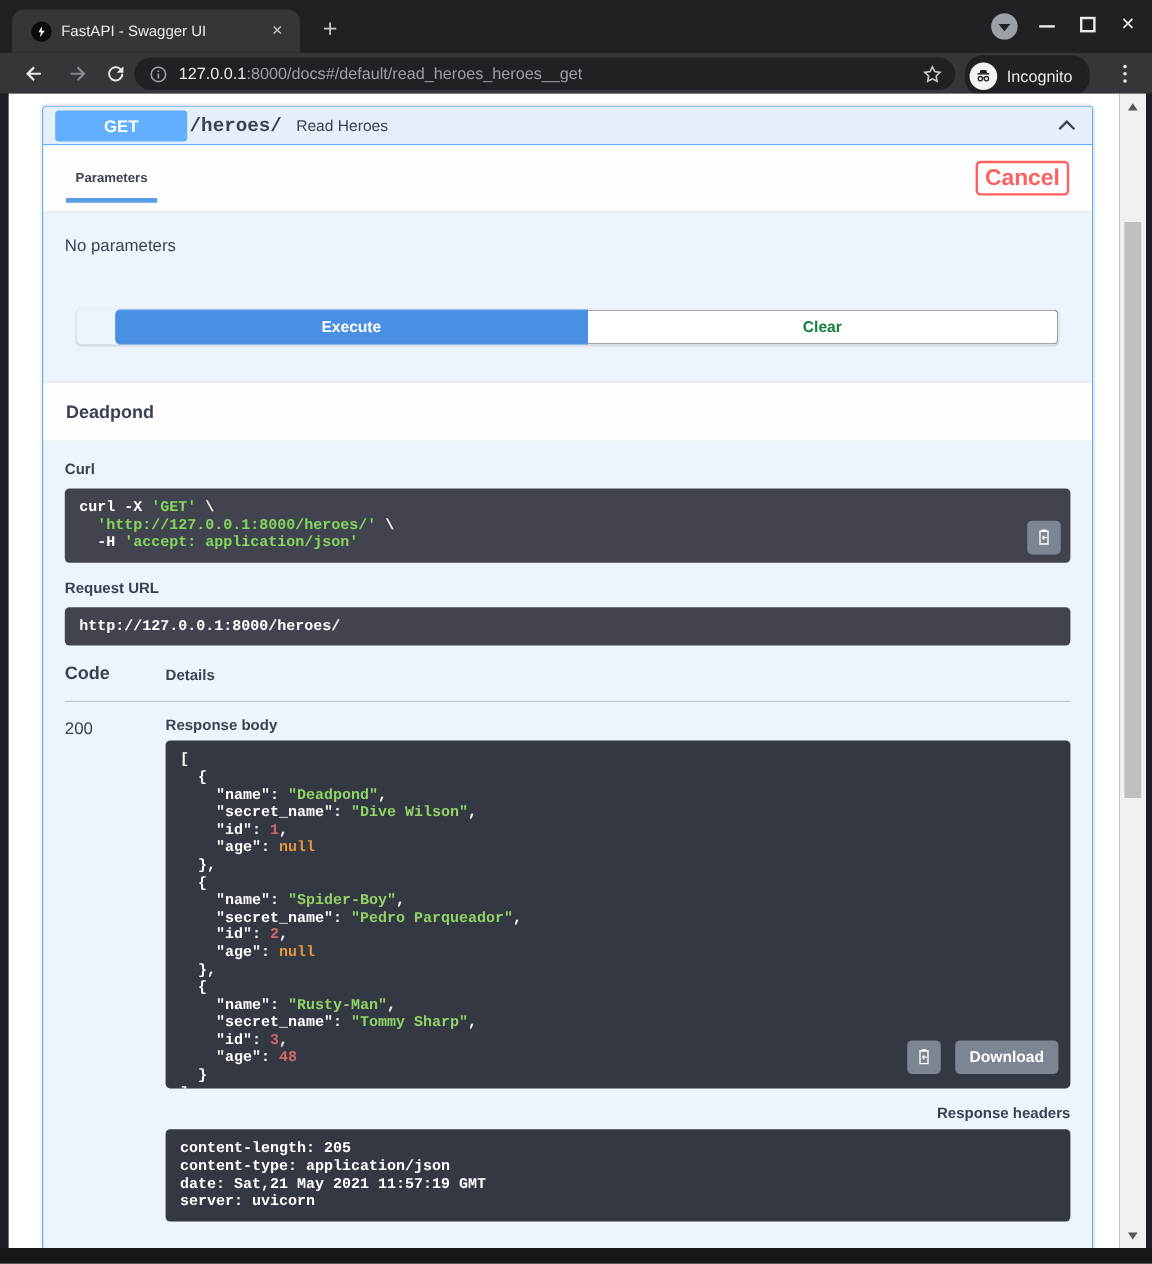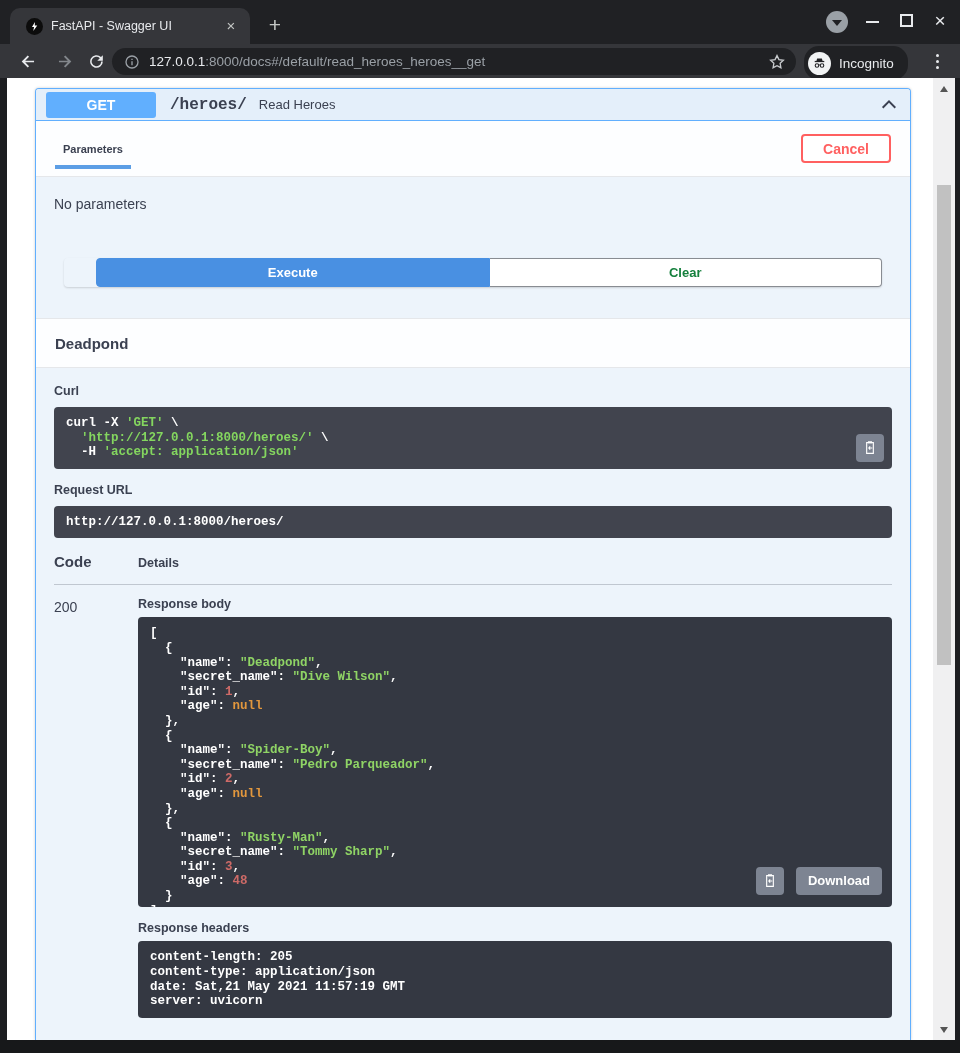--- a/index.html
+++ b/index.html
@@ -85,34 +85,34 @@
   .op-head {
     height:32px; display:flex; align-items:center; padding:0 10px;
     border-bottom:1px solid #61affe; background:#e4effa;
   }
   .m-badge {
     width:110px; height:26px; background:#61affe; border-radius:3px;
     color:#fff; font-weight:bold; font-size:14px;
     display:flex; align-items:center; justify-content:center; flex:none;
   }
   .op-path { font-family:"Liberation Mono", monospace; font-weight:bold; font-size:16px;
-    color:#3b4151; margin-left:14px; }
+    color:#3b4151; margin-left:2px; }
   .op-summary { font-size:13px; color:#3b4151; margin-left:12px; flex:1; }
   .op-chevron { width:22px; height:22px; display:flex; align-items:center; justify-content:center; }
 
   .params-head {
     height:56px; background:rgba(255,255,255,.85);
     border-bottom:1px solid rgba(59,65,81,.12);
     display:flex; align-items:center; justify-content:space-between; padding:0 19px;
   }
   .tab-item { position:relative; font-size:11px; font-weight:bold; color:#3b4151; padding:0 8px; }
   .tab-item:after { content:""; position:absolute; left:0; right:0; bottom:-14px; height:4px; background:#5c9ee5; }
   .cancel-btn {
-    width:90px; height:29px; background:#fff; border:2px solid #ff6060; border-radius:4px;
-    color:#ff6060; font-weight:bold; font-size:14px;
+    width:78px; height:29px; background:#fff; border:2px solid #ff6060; border-radius:4px;
+    color:#ff6060; font-weight:bold; font-size:19px;
     display:flex; align-items:center; justify-content:center;
   }
   .no-params { padding:19px 18px 0; font-size:14px; color:#3b4151; }
   .exec-row { display:flex; margin:46px 28px 31px; height:29px;
     border-radius:4px; box-shadow:0 1px 2px rgba(0,0,0,.15);padding-left:32px; }
   .btn-execute {
     flex:1; background:#4990e2; border:1px solid #4990e2; border-radius:4px 0 0 4px;
     color:#fff; font-weight:bold; font-size:13px;
     display:flex; align-items:center; justify-content:center;
   }
@@ -314,21 +314,21 @@
     <span class="jk">"secret_name"</span><span class="jp">: </span><span class="js">"Tommy Sharp"</span><span class="jp">,</span>
     <span class="jk">"id"</span><span class="jp">: </span><span class="jd">3</span><span class="jp">,</span>
     <span class="jk">"age"</span><span class="jp">: </span><span class="jd">48</span>
   <span class="jp">}</span>
 <span class="jp">]</span></span><span class="copy-btn body-copy"><svg viewBox="0 0 24 24" width="16" height="16">
                 <path fill="none" stroke="#fff" stroke-width="1.7" d="M7 4h10v16H7z"></path>
                 <path fill="#fff" d="M9 2h6v3H9z"></path>
                 <path fill="none" stroke="#fff" stroke-width="1.6" d="M15.5 12H10m0 0l2.3-2.3M10 12l2.3 2.3"></path>
               </svg></span><span class="download-btn">Download</span></pre>
 
-        <div class="blk-label" style="margin-bottom:6px;">Response headers</div>
+        <div class="blk-label" style="margin-bottom:6px;text-align:right;">Response headers</div>
         <pre class="code dark2 hdrs-blk"><span id="hdrs-code">content-length: 205
 content-type: application/json
 date: Sat,21 May 2021 11:57:19 GMT
 server: uvicorn</span></pre>
       </div>
     </div>
 
   </div>
 </div>
 

